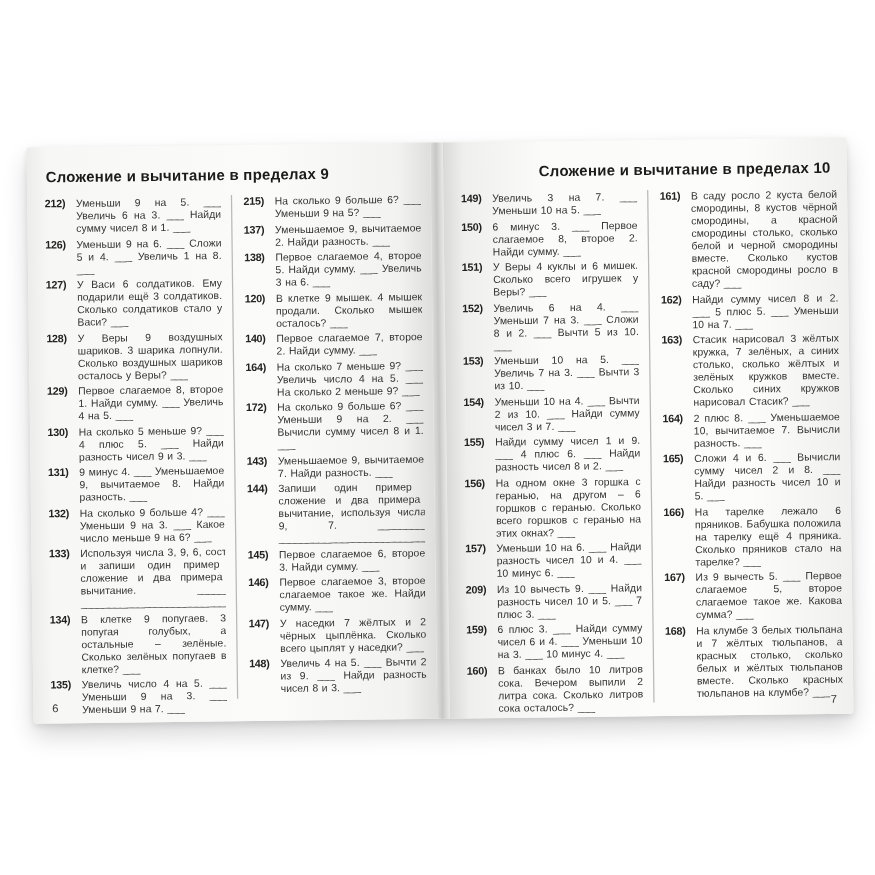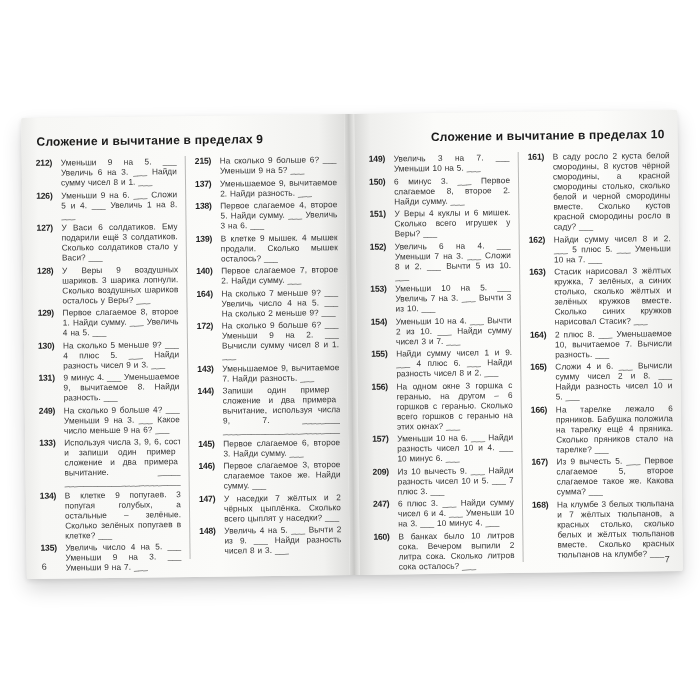--- a/index.html
+++ b/index.html
@@ -59,21 +59,21 @@
             </div>
             <div class="problem">
               <span class="pnum">130)</span>
               <span class="ptext">На сколько 5 меньше 9? ___ 4 плюс 5. ___ Найди разность чисел 9 и 3. ___</span>
             </div>
             <div class="problem">
               <span class="pnum">131)</span>
               <span class="ptext">9 минус 4. ___ Уменьшаемое 9, вычитаемое 8. Найди разность. ___</span>
             </div>
             <div class="problem">
-              <span class="pnum">249)</span>
+              <span class="pnum">132)</span>
               <span class="ptext">На сколько 9 больше 4? ___ Уменьши 9 на 3. ___ Какое число меньше 9 на 6? ___</span>
             </div>
             <div class="problem">
               <span class="pnum">133)</span>
               <span class="ptext">Используя числа 3, 9, 6, составь и запиши один пример на сложение и два примера на вычитание. ________ ____________________________</span>
             </div>
             <div class="problem">
               <span class="pnum">134)</span>
               <span class="ptext">В клетке 9 попугаев. 3 попугая голубых, а остальные – зелёные. Сколько зелёных попугаев в клетке? ___</span>
             </div>
@@ -89,21 +89,21 @@
             </div>
             <div class="problem">
               <span class="pnum">137)</span>
               <span class="ptext">Уменьшаемое 9, вычитаемое 2. Найди разность. ___</span>
             </div>
             <div class="problem">
               <span class="pnum">138)</span>
               <span class="ptext">Первое слагаемое 4, второе 5. Найди сумму. ___ Увеличь 3 на 6. ___</span>
             </div>
             <div class="problem">
-              <span class="pnum">139)</span>
+              <span class="pnum">120)</span>
               <span class="ptext">В клетке 9 мышек. 4 мышек продали. Сколько мышек осталось? ___</span>
             </div>
             <div class="problem">
               <span class="pnum">140)</span>
               <span class="ptext">Первое слагаемое 7, второе 2. Найди сумму. ___</span>
             </div>
             <div class="problem">
               <span class="pnum">164)</span>
               <span class="ptext">На сколько 7 меньше 9? ___ Увеличь число 4 на 5. ___ На сколько 2 меньше 9? ___</span>
             </div>
@@ -180,21 +180,21 @@
             </div>
             <div class="problem">
               <span class="pnum">157)</span>
               <span class="ptext">Уменьши 10 на 6. ___ Найди разность чисел 10 и 4. ___ 10 минус 6. ___</span>
             </div>
             <div class="problem">
               <span class="pnum">209)</span>
               <span class="ptext">Из 10 вычесть 9. ___ Найди разность чисел 10 и 5. ___ 7 плюс 3. ___</span>
             </div>
             <div class="problem">
-              <span class="pnum">247)</span>
+              <span class="pnum">159)</span>
               <span class="ptext">6 плюс 3. ___ Найди сумму чисел 6 и 4. ___ Уменьши 10 на 3. ___ 10 минус 4. ___</span>
             </div>
             <div class="problem">
               <span class="pnum">160)</span>
               <span class="ptext">В банках было 10 литров сока. Вечером выпили 2 литра сока. Сколько литров сока осталось? ___</span>
             </div>
           </div>
         <div class="col second">
             <div class="problem">
               <span class="pnum">161)</span>

